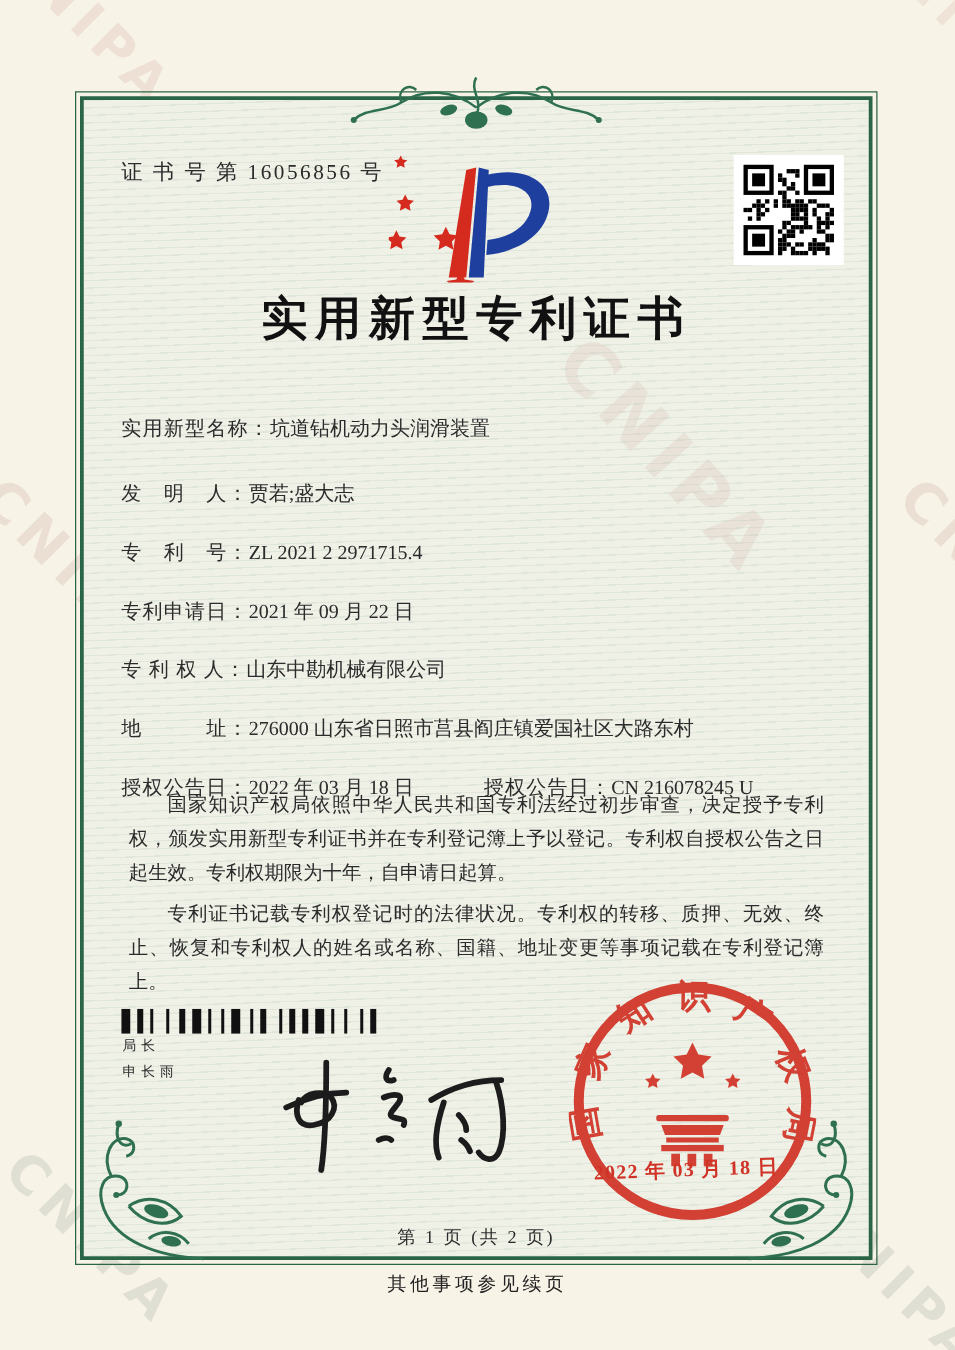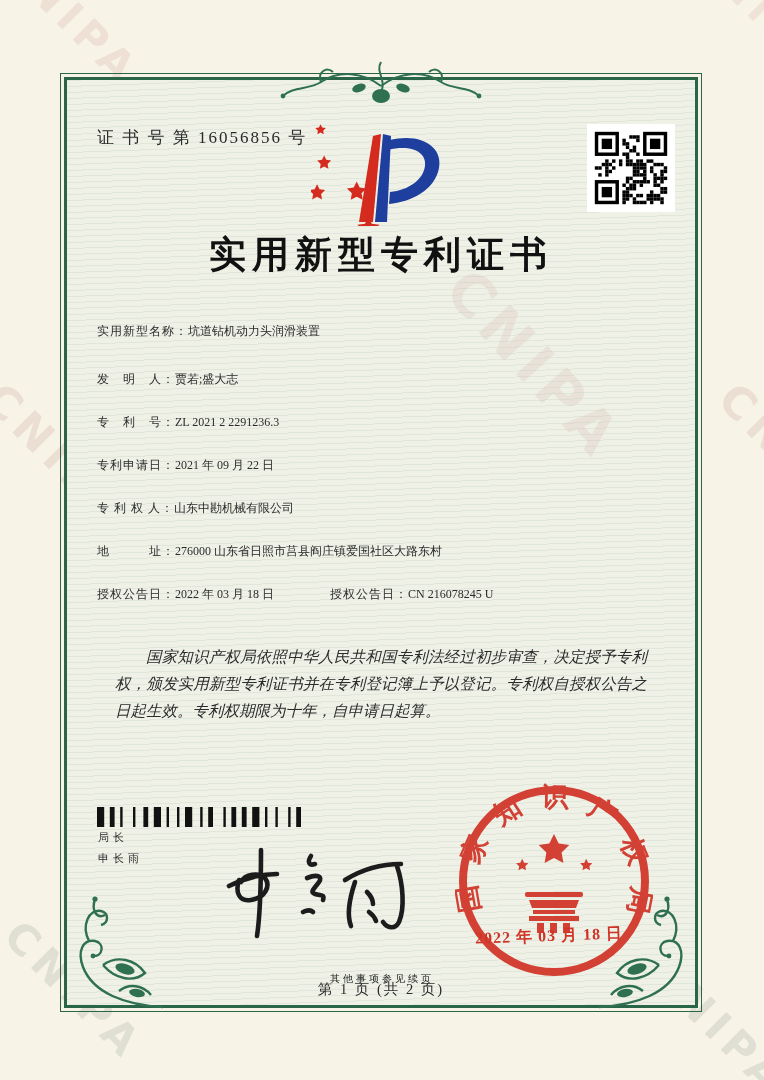--- a/index.html
+++ b/index.html
@@ -21,36 +21,36 @@
       #eff1e7;
     box-sizing:border-box;
   }
   .cert-no{position:absolute;left:30px;top:46px;font-size:17px;letter-spacing:2px;}
   .qr{position:absolute;right:20px;top:44px;width:80px;height:80px;background:#fff;padding:4px;}
   .logo{position:absolute;left:0;right:0;top:38px;display:flex;justify-content:center;}
   .title{
     position:absolute;left:0;right:0;top:150px;text-align:center;
     font-size:37px;font-weight:bold;letter-spacing:6px;color:#111;
   }
-  .fields{position:absolute;left:30px;right:26px;top:243px;font-size:12px;}
+  .fields{position:absolute;left:30px;right:26px;top:253px;font-size:16px;}
   .frow{margin-bottom:26px;white-space:nowrap;}
   .frow .lab{letter-spacing:1px;}
   .two-col{display:flex;gap:56px;}
   .paras{position:absolute;left:30px;right:30px;top:546px;font-size:15.5px;line-height:1.74;text-align:justify;}
-  .paras p{margin:18px;text-indent:2em;font-style:italic;}
+  .paras p{margin:6px;text-indent:2em;}
   .barcode{position:absolute;left:30px;top:727px;}
   .signer{position:absolute;left:31px;top:747px;font-size:11px;letter-spacing:4px;line-height:1.9;}
   .signature{position:absolute;left:148px;top:748px;}
   .seal{position:absolute;left:388px;top:702px;opacity:0.93;}
   .seal-date{
     position:absolute;left:408px;top:846px;color:#d03427;font-size:16px;
     letter-spacing:1px;transform:rotate(-2deg);font-weight:bold;
   }
   .pagination{position:absolute;left:0;right:0;top:900px;text-align:center;font-size:14.5px;letter-spacing:2px;}
-  .footer-note{position:absolute;left:0;right:0;top:972px;text-align:center;font-size:10px;letter-spacing:3px;color:#222;}
+  .footer-note{position:absolute;left:0;right:0;top:1018px;text-align:center;font-size:15px;letter-spacing:3px;color:#222;}
   .orn{position:absolute;pointer-events:none;}
   .orn.top-center{left:50%;transform:translateX(-50%);top:-24px;}
   .orn.bl{left:-8px;bottom:-10px;}
   .orn.br{right:-8px;bottom:-10px;transform:scaleX(-1);}
 </style>
 </head>
 <body>
 
 <div class="wm" style="left:-18px;top:-8px;font-size:42px;color:rgba(205,160,150,0.22);">CNIPA</div>
 <div class="wm" style="left:676px;top:-14px;font-size:40px;color:rgba(205,160,150,0.20);">CNIPA</div>
@@ -265,39 +265,40 @@
   <div class="title">实用新型专利证书</div>
 
   <div class="fields">
     <div class="frow" style="margin-bottom:31px;">
       <span class="lab">实用新型名称：</span><span>坑道钻机动力头润滑装置</span>
     </div>
     <div class="frow">
       <span class="lab">发　明　人：</span><span>贾若;盛大志</span>
     </div>
     <div class="frow">
-      <span class="lab">专　利　号：</span><span>ZL 2021 2 2291236.3</span>
+      <span class="lab">专　利　号：</span><span>ZL 2021 2 2971715.4</span>
     </div>
     <div class="frow">
       <span class="lab">专利申请日：</span><span>2021 年 09 月 22 日</span>
     </div>
     <div class="frow">
       <span class="lab">专 利 权 人：</span><span>山东中勘机械有限公司</span>
     </div>
     <div class="frow">
       <span class="lab">地　　　址：</span><span>276000 山东省日照市莒县阎庄镇爱国社区大路东村</span>
     </div>
     <div class="frow two-col">
       <span><span class="lab">授权公告日：</span><span>2022 年 03 月 18 日</span></span>
       <span><span class="lab">授权公告日：</span><span>CN 216078245 U</span></span>
     </div>
   </div>
 
   <div class="paras">
     <p>国家知识产权局依照中华人民共和国专利法经过初步审查，决定授予专利权，颁发实用新型专利证书并在专利登记簿上予以登记。专利权自授权公告之日起生效。专利权期限为十年，自申请日起算。</p>
+    <p>专利证书记载专利权登记时的法律状况。专利权的转移、质押、无效、终止、恢复和专利权人的姓名或名称、国籍、地址变更等事项记载在专利登记簿上。</p>
   </div>
 
   <svg id="barcode" class="barcode" width="208" height="20" viewBox="0 0 208 20">
       <rect x="0" y="0" width="7.199999999999999" height="20" fill="#111"></rect>
       <rect x="12.799999999999999" y="0" width="4.8" height="20" fill="#111"></rect>
       <rect x="23.2" y="0" width="2.4" height="20" fill="#111"></rect>
       <rect x="36" y="0" width="2.4" height="20" fill="#111"></rect>
       <rect x="46.4" y="0" width="4.8" height="20" fill="#111"></rect>
       <rect x="56.8" y="0" width="7.199999999999999" height="20" fill="#111"></rect>
       <rect x="69.6" y="0" width="2.4" height="20" fill="#111"></rect>

